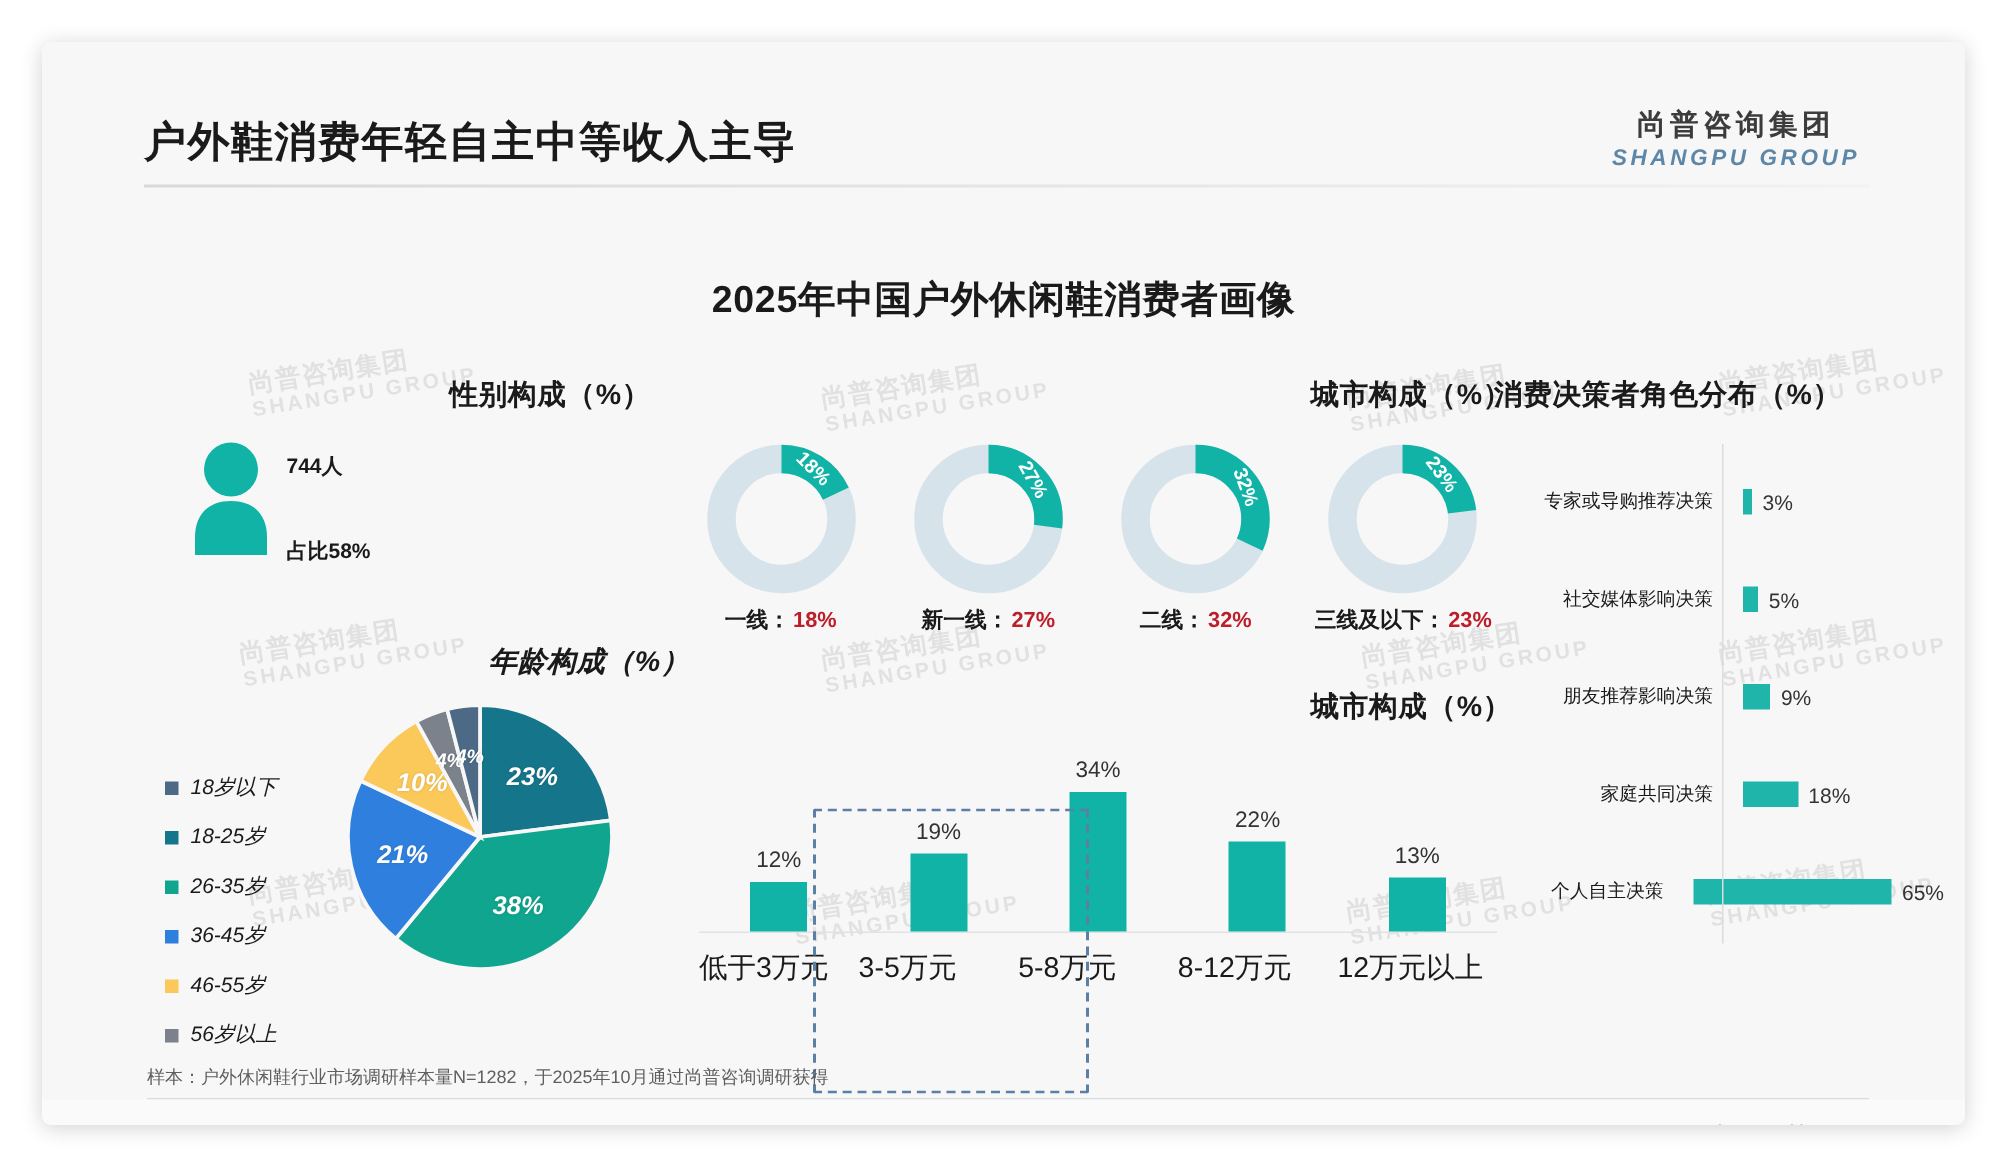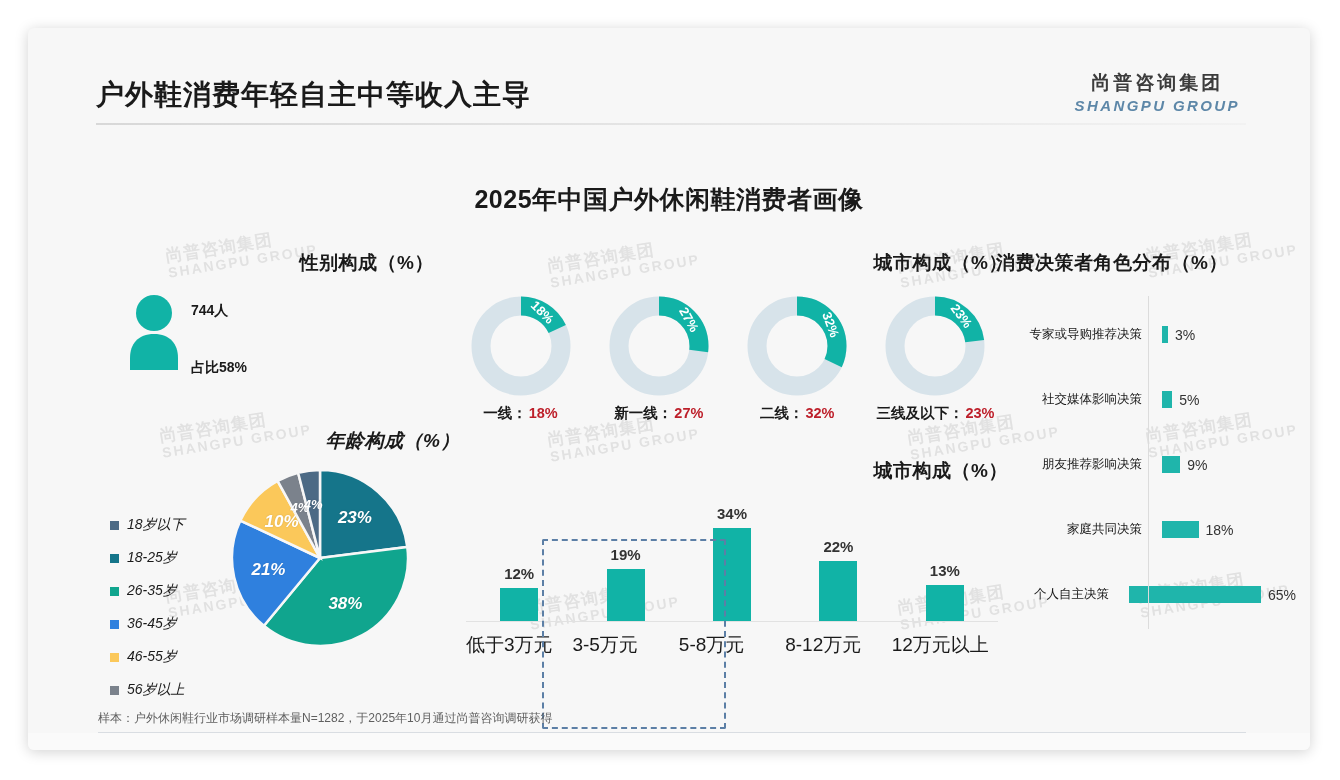--- a/index.html
+++ b/index.html
@@ -76,21 +76,21 @@
   
   #income{left:420px;top:430px;width:560px;height:240px;}
   #income .panel-title{margin-bottom:10px;}
   .bars{position:relative;height:172px;margin-top:4px;}
   .bars-axis{position:absolute;left:18px;right:10px;bottom:44px;height:1px;
              background:#e2e2e2;}
   .bar-set{position:absolute;left:18px;right:10px;bottom:45px;height:128px;
            display:flex;align-items:flex-end;}
   .bar-col{flex:1;display:flex;flex-direction:column;align-items:center;
            justify-content:flex-end;height:100%;position:relative;}
-  .bar-val{font-size:15px;color:#333;margin-bottom:6px;font-weight:bold;}
+  .bar-val{font-size:15px;color:#333;margin-bottom:6px;}
   .bar{width:38px;background:#11b3a6;}
   .bar-cats{position:absolute;left:18px;right:10px;bottom:8px;display:flex;}
   .bar-cat{flex:1;font-size:19px;color:#1a1a1a;
            white-space:nowrap;}
   .hl-box{position:absolute;border:2px dashed #5c7fa6;border-radius:2px;
           left:94px;top:45px;width:180px;height:186px;z-index:2;}
 
   
   #roles{left:968px;top:222px;width:300px;}
   #roles .panel-title{margin-bottom:26px;text-align:left;}

